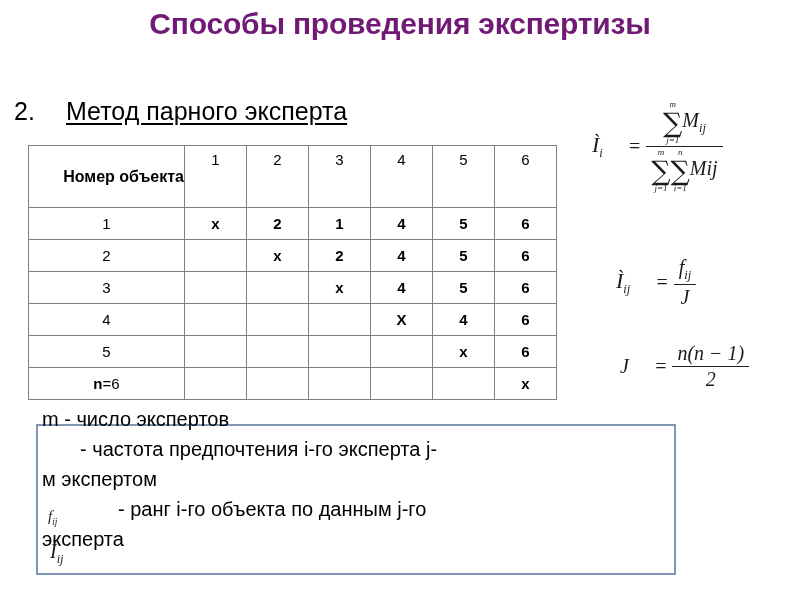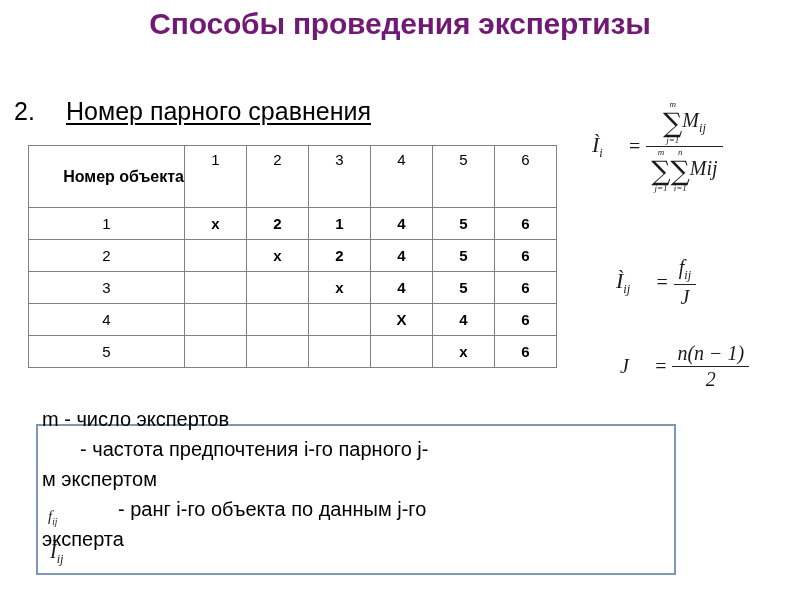--- a/index.html
+++ b/index.html
@@ -156,21 +156,21 @@
   }
   #sym-fij { left: 48px; top: 508px; font-size: 15px; }
   #sym-Iij { left: 50px; top: 540px; font-size: 20px; }
 </style>
 </head>
 <body>
 
 <div id="slide-title" style="color: #701a75;">Способы проведения экспертизы</div>
 
 <div id="heading-row">
-  <span id="heading-num">2.</span><span id="heading-text">Номер парного сравнения</span>
+  <span id="heading-num">2.</span><span id="heading-text">Метод парного эксперта</span>
 </div>
 
 <table id="matrix-table">
   <colgroup>
     <col class="c-label">
       <col class="c-num">
       <col class="c-num">
       <col class="c-num">
     <col class="c-num">
       <col class="c-num">
@@ -225,20 +225,29 @@
       <td class="val">6</td>
     </tr>
     <tr>
       <td class="rowlabel">5</td>
       <td class="val"></td>
       <td class="val"></td>
       <td class="val"></td>
       <td class="val"></td>
       <td class="val">x</td>
       <td class="val">6</td>
+    </tr>
+    <tr>
+      <td class="rowlabel n-cell"><b>n</b><span style="font-weight:normal">=6</span></td>
+      <td class="val"></td>
+      <td class="val"></td>
+      <td class="val"></td>
+      <td class="val"></td>
+      <td class="val"></td>
+      <td class="val">x</td>
     </tr>
   </tbody>
 </table>
 
 <div class="formula" id="formula-1">
   <span class="lhs">
     <span class="base">Ì</span><sub class="ss">i</sub>
   </span>
   <span class="lhs">=</span>
   <span class="frac">
@@ -282,21 +291,21 @@
   <span class="frac">
     <span class="num">n(n − 1)</span>
     <span class="den">2</span>
   </span>
 </div>
 
 <div id="legend-box" style="border-color: rgb(125, 151, 181);"></div>
 
 <div id="legend-lines">
   <div class="lline">m -  число экспертов</div>
-  <div class="lline"><span class="indent"></span><span>- частота предпочтения i-го парного j-</span></div>
+  <div class="lline"><span class="indent"></span><span>- частота предпочтения i-го эксперта j-</span></div>
   <div class="lline">м экспертом</div>
   <div class="lline"><span class="indent"></span><span class="indent"></span><span>- ранг  i-го объекта по данным j-го</span></div>
   <div class="lline">эксперта</div>
 </div>
 
 <span class="sym-wrap" id="sym-fij"><span>f</span><sub class="ss">ij</sub></span>
 
 <span class="sym-wrap" id="sym-Iij"><span>Ì</span><sub class="ss">ij</sub></span>
 
 </body></html>

